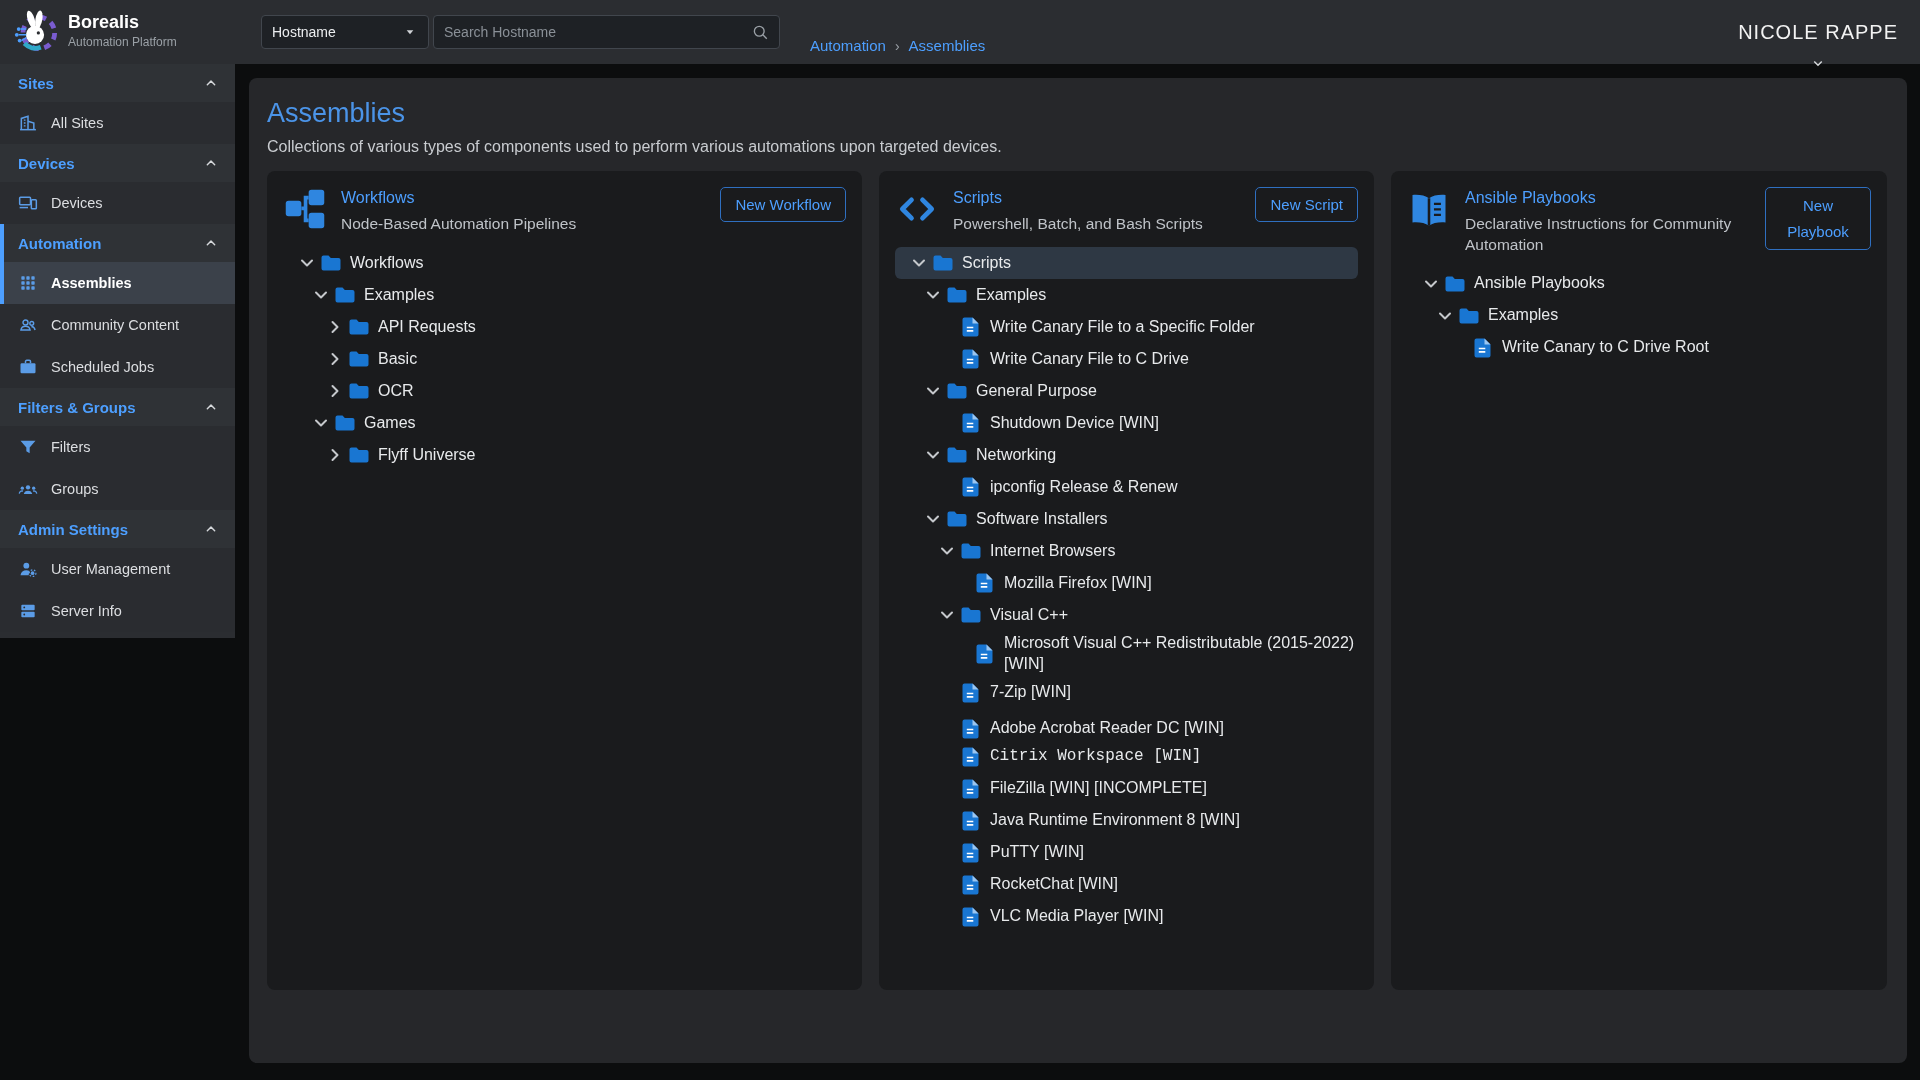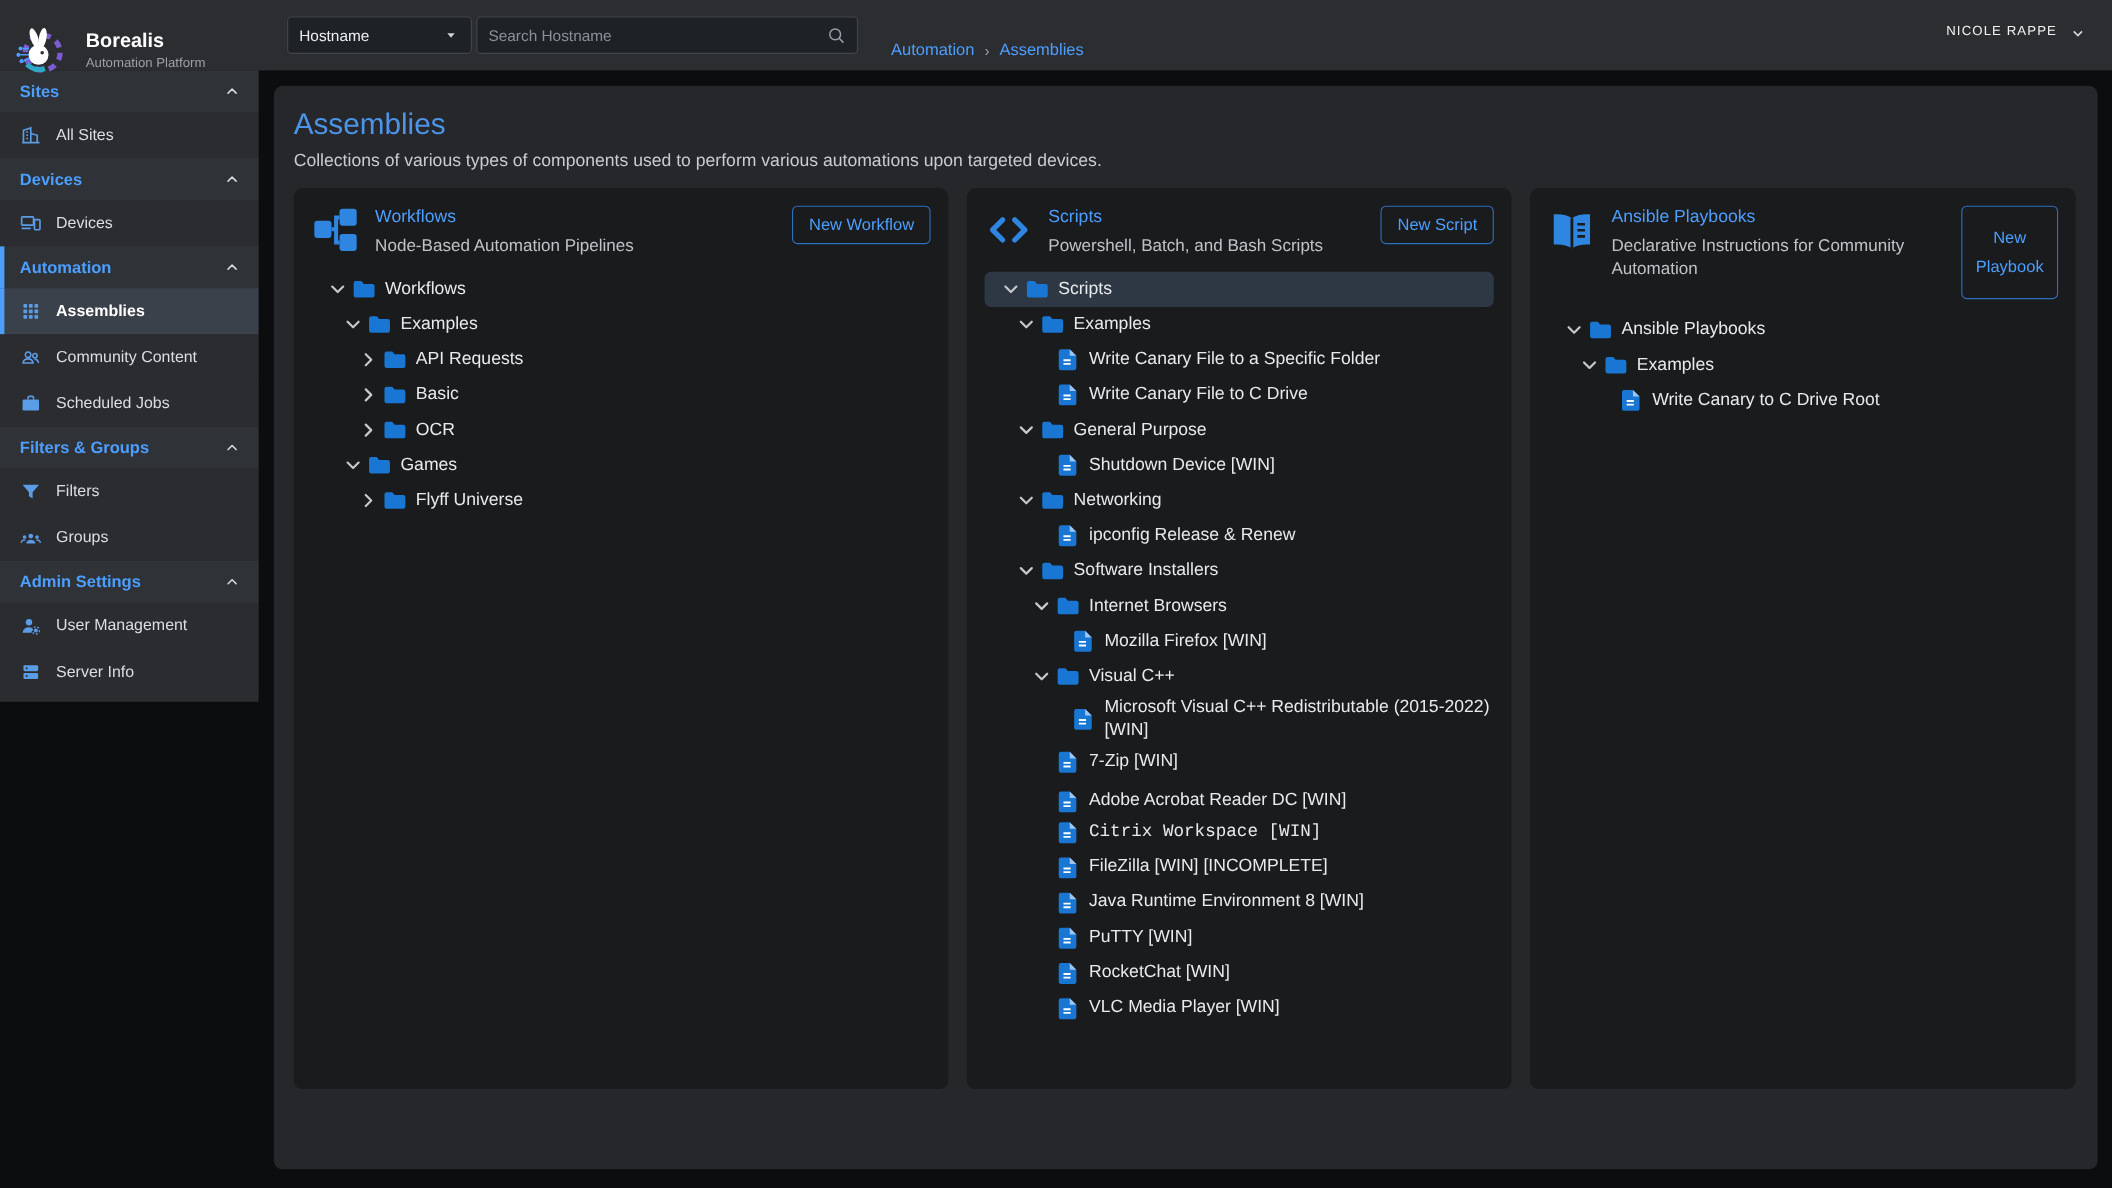--- a/index.html
+++ b/index.html
@@ -5,43 +5,43 @@
   * { margin:0; padding:0; box-sizing:border-box; }
   html,body { width:1920px; height:1080px; background:#0c0d0e; font-family:"Liberation Sans", sans-serif; overflow:hidden; }
 
   :root{
     --accent:#4d9fff; --folder:#1976d2; --bar:#2b2d31; --panel:#26272a;
     --card:#1a1b1d; --rowsel:#2e3844; --btnborder:#2f6fc0;
   }
 
   
   .topbar{ position:absolute; left:0; top:0; width:1920px; height:64px; background:var(--bar); z-index:5; }
-  .brand{ position:absolute; left:12px; top:23px; display:flex; align-items:center; gap:20px; }
+  .brand{ position:absolute; left:12px; top:8px; display:flex; align-items:center; gap:10px; }
   .brand-logo{ width:46px; height:46px; }
   .brand-name{ font-size:18px; font-weight:bold; color:#ffffff; line-height:1.1; }
   .brand-sub{ font-size:12px; color:#9aa0a6; margin-top:2px; }
 
   .hostname-select{ position:absolute; left:261px; top:15px; width:168px; height:34px; background:#1e2125;
     border:1px solid #41464d; border-radius:4px; display:flex; align-items:center; padding:0 10px;
     color:#eceef0; font-size:14px; cursor:pointer; }
   .hostname-select .caret{ margin-left:auto; width:16px; height:16px; color:#cfd2d6; }
 
   .search-box{ position:absolute; left:433px; top:15px; width:347px; height:34px; background:#1e2125;
     border:1px solid #41464d; border-radius:4px; display:flex; align-items:center; padding:0 10px; }
   .search-box input{ flex:1; background:transparent; border:none; outline:none; color:#eceef0; font-size:14px;
     font-family:"Liberation Sans", sans-serif; }
   .search-box input::placeholder{ color:#8a9097; }
   .search-box .mag{ width:18px; height:18px; color:#9aa0a6; flex:none; }
 
   .breadcrumb{ position:absolute; left:810px; top:37px; display:flex; align-items:center; gap:9px; font-size:15px; }
   .breadcrumb a{ color:var(--accent); text-decoration:none; }
   .breadcrumb .sep{ color:#9aa0a6; font-size:14px; }
 
-  .user-menu{ position:absolute; right:22px; top:21px; display:flex; gap:10px;
-    color:#f2f2f2; font-size:12px; letter-spacing:1px; cursor:pointer; }
+  .user-menu{ position:absolute; right:22px; top:21px; display:flex; align-items:center; gap:10px;
+    color:#f2f2f2; font-size:20px; letter-spacing:1px; cursor:pointer;flex-direction:column; }
   .user-menu .chev{ width:18px; height:18px; color:#d6d9dc; }
 
   
   .sidebar{ position:absolute; left:0; top:64px; width:235px; background:var(--bar); padding-bottom:6px; }
   .side-header{ height:38px; display:flex; align-items:center; padding-left:14px; padding-right:16px;
     border-left:4px solid transparent; background:#2f3236; color:var(--accent); font-weight:bold; font-size:15px; cursor:pointer; }
   .side-header.active{ border-left-color:var(--accent); }
   .side-header .chev{ margin-left:auto; width:16px; height:16px; color:#d6d9dc; }
   .side-item{ height:42px; display:flex; align-items:center; gap:13px; padding-left:14px;
     border-left:4px solid transparent; background:#2a2c30; color:#dcdee1; font-size:14.5px; cursor:pointer; }
@@ -62,21 +62,21 @@
 
   .card-head{ display:flex; align-items:flex-start; gap:14px; }
   .card-icon{ width:44px; height:44px; flex:none; color:#2f86e0; display:flex; }
   .card-icon svg{ width:100%; height:100%; }
   .card-titles{ flex:1; min-width:0; padding-top:2px; }
   .card-title{ color:var(--accent); font-size:16px; }
   .card-sub{ color:#bfc3c8; font-size:15.5px; margin-top:7px; line-height:1.35; }
   .card-button{ margin-left:auto; flex:none; background:transparent; border:1px solid var(--btnborder);
     color:var(--accent); font-size:15px; padding:8px 14px; border-radius:5px; white-space:nowrap; cursor:pointer;
     font-family:"Liberation Sans", sans-serif; }
-  .card:nth-child(3) .card-button{ width:88px; white-space:normal; line-height:1.7; padding:16px 8px; text-align:center; }
+  .card:nth-child(3) .card-button{ width:106px; white-space:normal; line-height:1.7; padding:5px 8px; text-align:center; }
 
   
   .tree{ margin-top:12px; }
   .tree-row{ display:flex; align-items:center; min-height:32px; border-radius:6px; color:#e8eaec;
     font-size:16px; cursor:pointer; }
   .tree-row.selected{ background:var(--rowsel); }
   .t-chev,.t-spacer{ width:24px; height:24px; flex:none; display:flex; align-items:center; justify-content:center; color:#c5c8cc; }
   .t-chev svg{ width:19px; height:19px; }
   .t-icon{ width:24px; height:24px; flex:none; display:flex; align-items:center; justify-content:center; color:var(--folder); }
   .t-icon svg{ width:21px; height:21px; }

